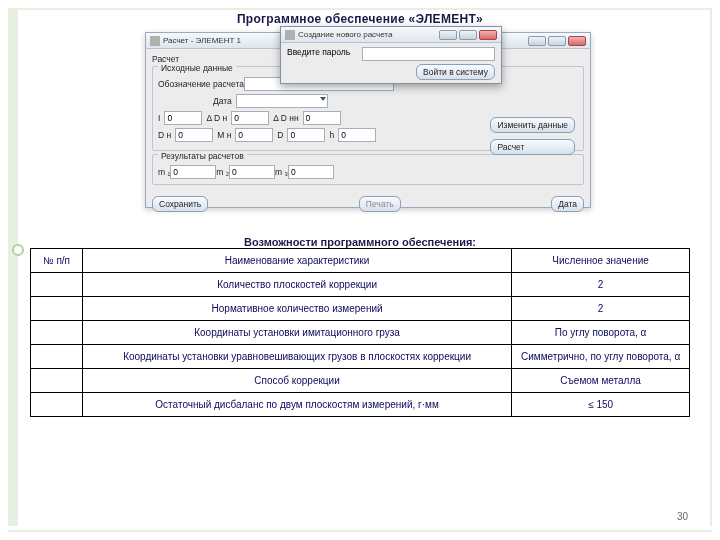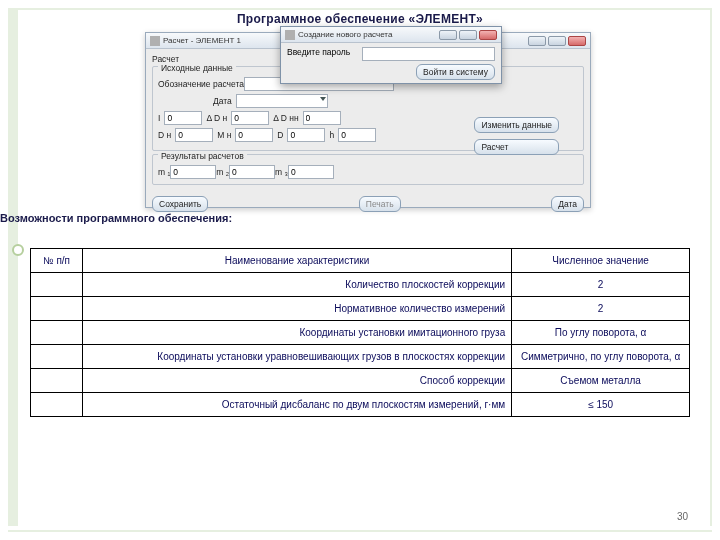--- a/index.html
+++ b/index.html
@@ -53,55 +53,55 @@
   .row2 { display:flex; align-items:center; gap:4px; margin-top:3px;}
   .field-label { font-size:8.5px; white-space:nowrap;}
   .text-in { height:14px; border:1px solid #a5afbb; background:#fff; font-size:8.5px; padding:0 2px;}
   .w38{width:38px;} .w46{width:46px;} .w90{width:92px;} .w150{width:150px;}
   .btn {
     height:16px; padding:0 6px; font-size:8.5px;
     background:linear-gradient(#f7fbff,#d7e1eb); border:1px solid #8ba0b6;
     border-radius:6px; display:inline-flex; align-items:center; cursor:default; color:#222;
   }
   .btn.disabled { color:#888; }
-  .btn-col { position:absolute; right:24px; display:flex; flex-direction:column; gap:6px;}
+  .btn-col { position:absolute; right:8px; display:flex; flex-direction:column; gap:6px;}
   .btn-row { display:flex; gap:10px; justify-content:space-between; padding:4px 6px 2px;}
   .drop { position:relative; }
   .drop::after {
     content:''; position:absolute; right:2px; top:3px; width:0;height:0;
     border-left:3px solid transparent; border-right:3px solid transparent;
     border-top:4px solid #455;}
 
   
   .dlg {
     position:absolute; left:280px; top:26px; width:222px; height:58px;
     border:1px solid #7f92a8; background:#ececec;
     box-shadow:0 3px 8px rgba(0,0,0,0.35); z-index:5;
   }
   .dlg .win-titlebar { font-size:8px;}
   .dlg-body { padding:4px 6px; display:flex; flex-direction:column; gap:3px;}
   .dlg-row { display:flex; align-items:flex-start; gap:12px;}
   .login-btn { align-self:flex-end; }
 
   .sub-title {
-    position:absolute; top:212px; left:0; right:0; text-align:left;
+    position:absolute; top:236px; left:0; right:0; text-align:center;
     font-size:11px; font-weight:bold; color:#1a1a4a;
   }
 
   
   .tbl {
     position:absolute; left:30px; top:248px; width:660px;
     border-collapse:collapse; font-size:10px; color:#0a0a5a;
   }
   .tbl th, .tbl td {
     border:1px solid #000; padding:6px 6px;
     font-weight:normal;
   }
   .tbl th { text-align:center; }
-  .tbl td.name { text-align:right; width:430px;}
+  .tbl td.name { text-align:center; width:430px;}
   .tbl td.val { text-align:center; width:178px;}
   .tbl td.num { text-align:center; width:52px;}
 
   .page-num {
     position:absolute; right:32px; bottom:18px; font-size:10px; color:#666;
   }
 </style>
 </head>
 <body>
 

